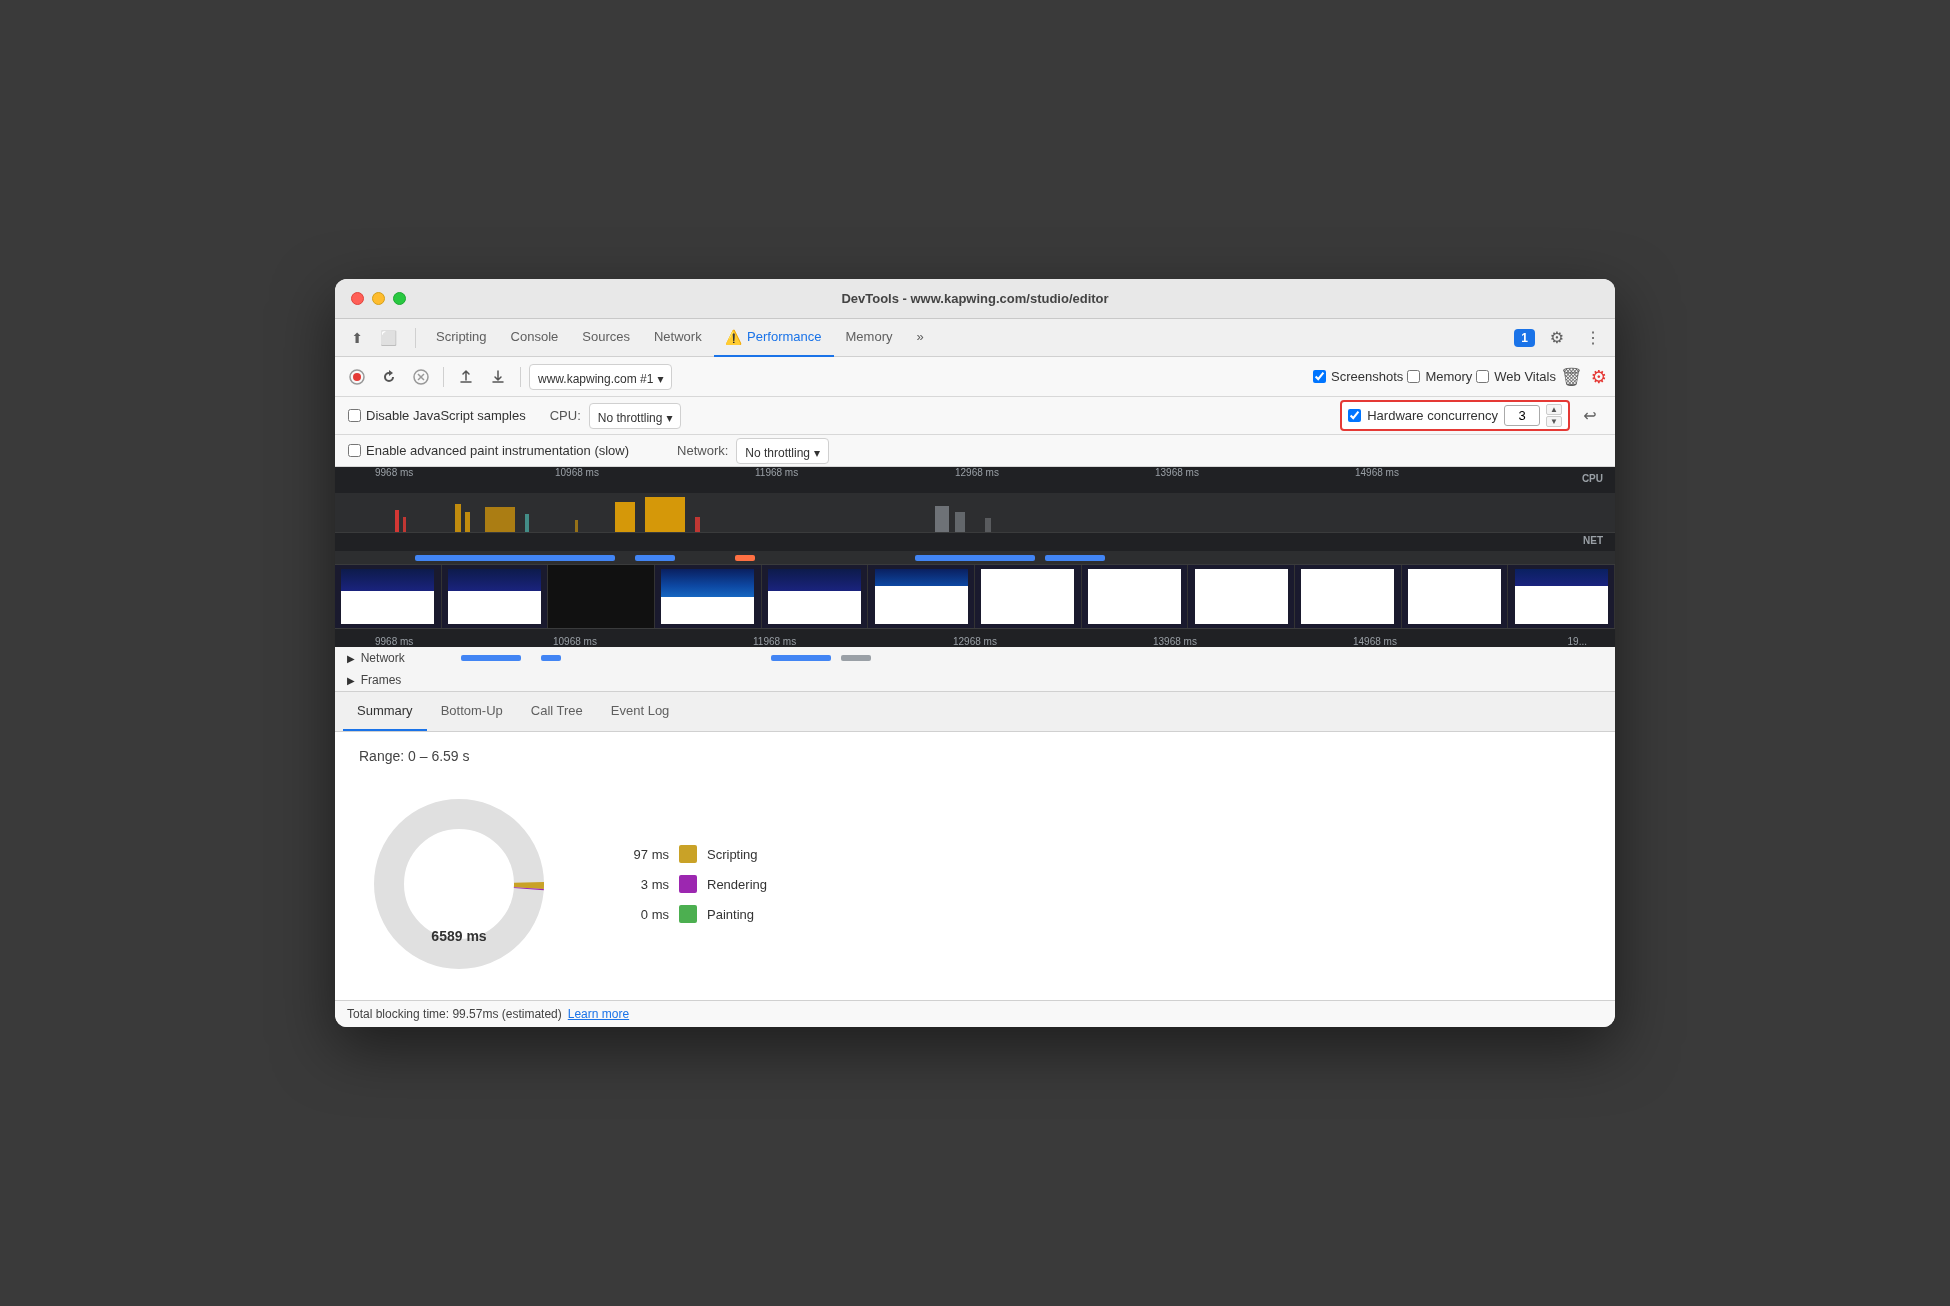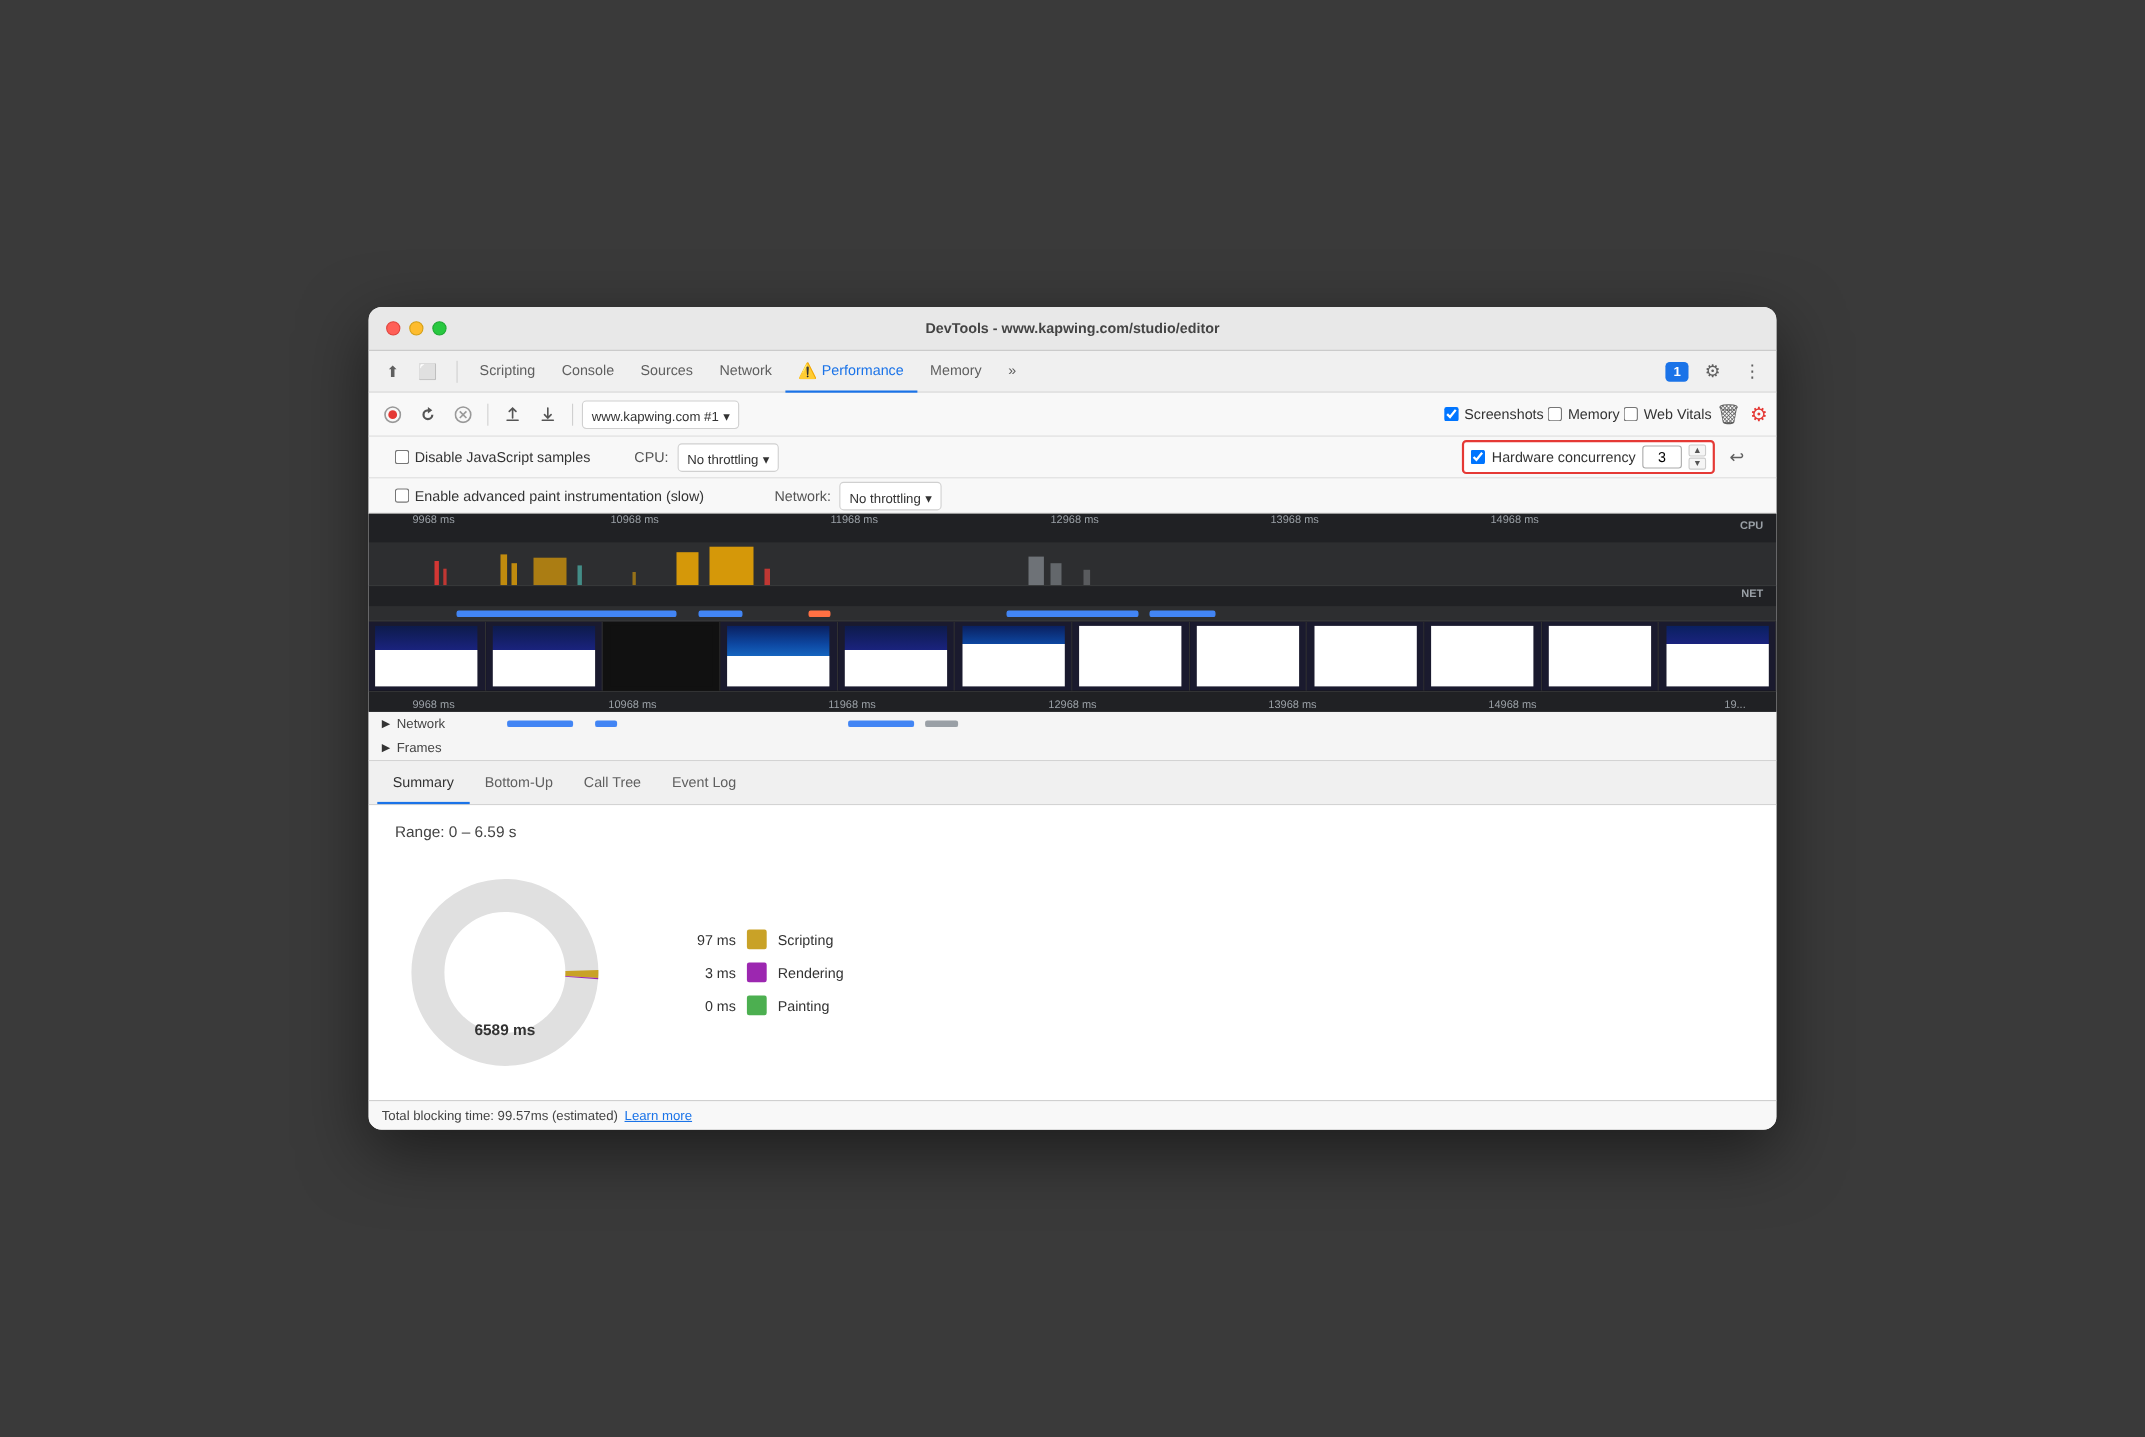--- a/index.html
+++ b/index.html
@@ -180,23 +180,23 @@
       color: #e53935;
       font-size: 18px;
       cursor: pointer;
     }
     
     .settings-row {
       background: #f8f8f8;
       border-bottom: 1px solid #d8d8d8;
       display: flex;
       align-items: center;
-      padding: 4px 24px;
+      padding: 4px 13px;
       height: 38px;
-      gap: 40px;
+      gap: 24px;
     }
     .settings-row-right {
       margin-left: auto;
       display: flex;
       align-items: center;
       gap: 8px;
     }
     .hw-concurrency-box {
       border: 2px solid #e53935;
       border-radius: 4px;

